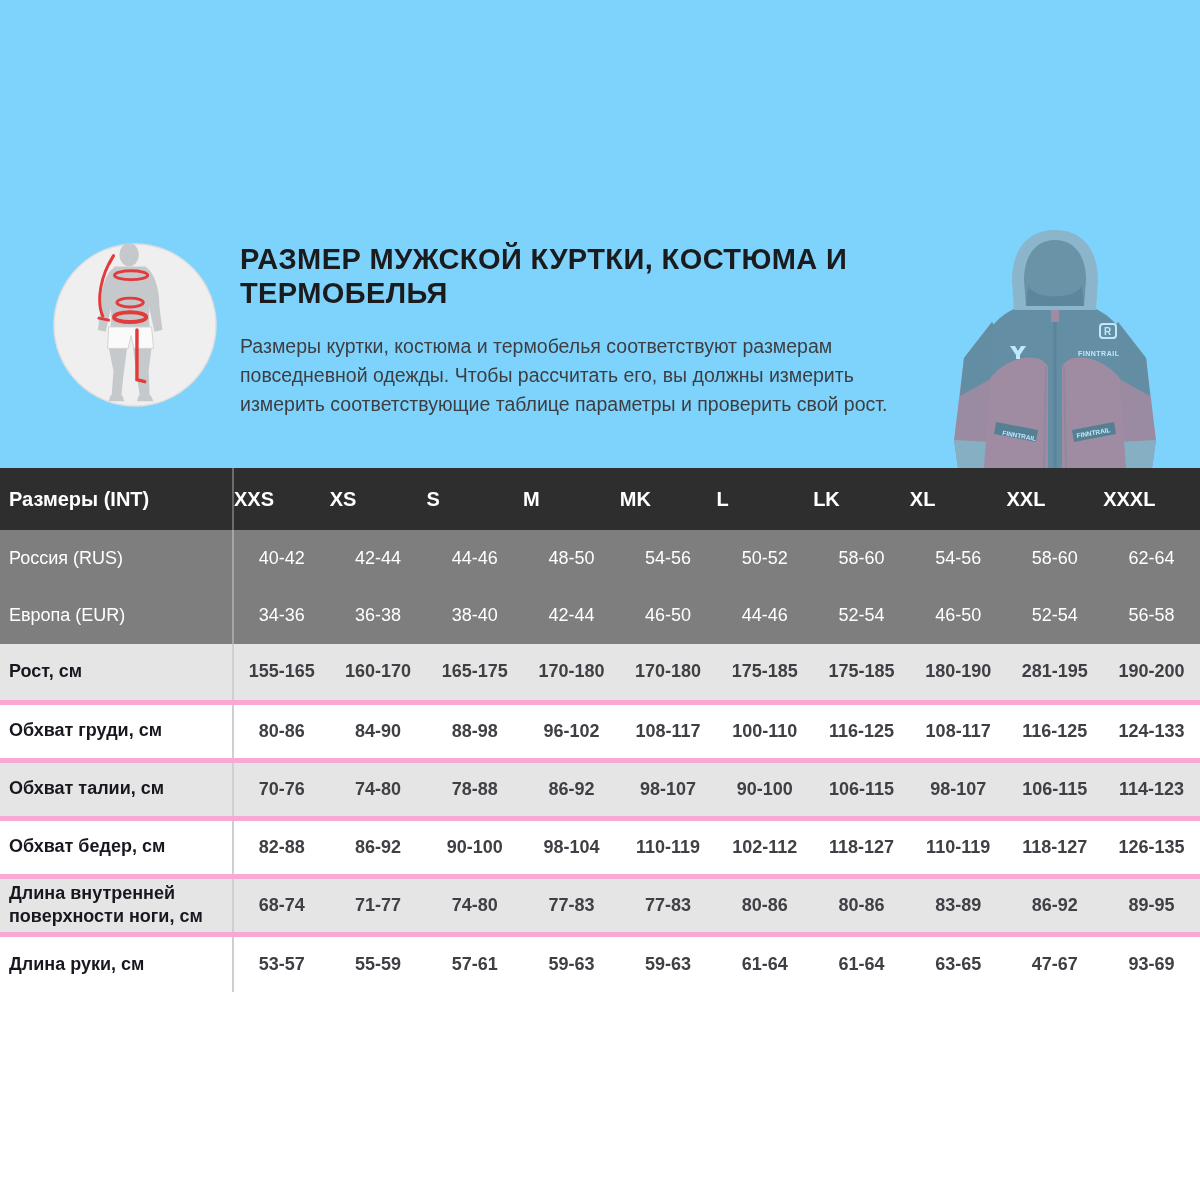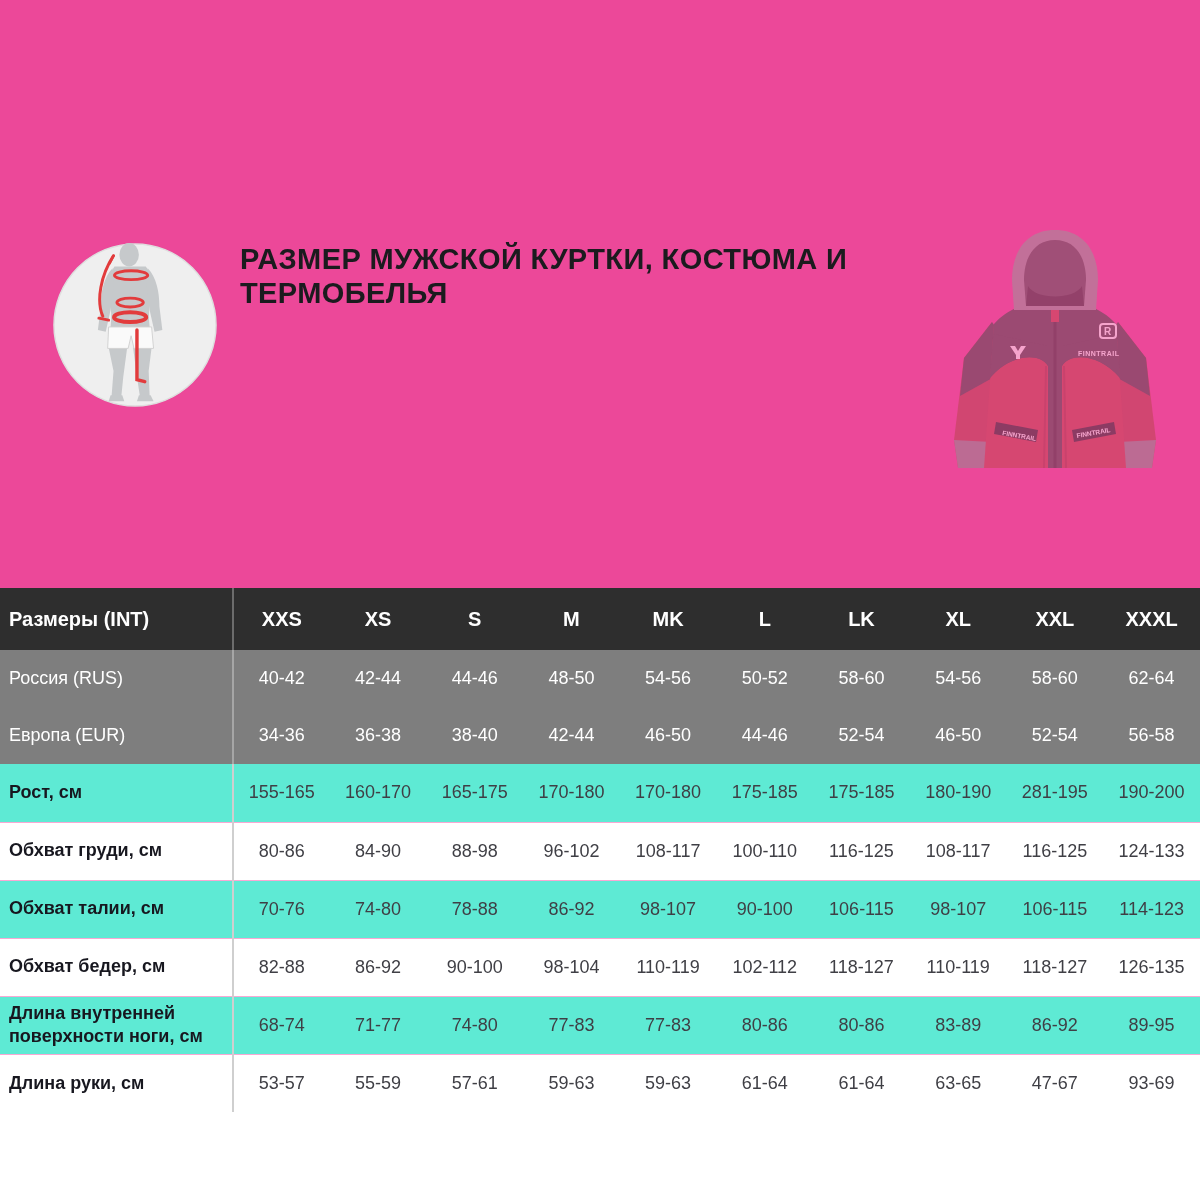--- a/index.html
+++ b/index.html
@@ -1,42 +1,42 @@
 <!DOCTYPE html>
 <html><head>
 <meta charset="utf-8">
 <style>
   html,body{margin:0;padding:0;background:#fff;}
   body{width:1200px;height:1200px;font-family:"Liberation Sans",sans-serif;position:relative;overflow:hidden;}
 
   
-  .hero{position:relative;height:588px;background:#ec4899;}
+  .hero{position:relative;height:468px;background:#7dd3fc;}
   .measure-badge{position:absolute;left:52px;top:242px;width:166px;height:166px;}
   .hero-text{position:absolute;left:240px;top:243px;width:690px;}
   .page-title{margin:0;font-size:29px;line-height:1.17;font-weight:bold;color:#1b1b1e;letter-spacing:.4px;text-transform:uppercase;}
   .page-desc{margin:21px 0 0;font-size:19.5px;line-height:1.5;color:#3e3e42;max-width:672px;}
   .jacket{position:absolute;left:950px;top:226px;width:210px;height:242px;overflow:hidden;}
   .jacket svg{opacity:.5;}
 
   
   table.size-table{width:1200px;border-collapse:collapse;table-layout:fixed;}
   col.label-col{width:233px;}
 
-  thead th{background:#2e2e2e;color:#fff;height:62px;font-size:20px;font-weight:bold;vertical-align:middle;text-align:center;padding:0;}
+  thead th{background:#2e2e2e;color:#fff;height:62px;font-size:20px;font-weight:bold;vertical-align:middle;text-align:left;padding:0;}
   thead th.corner{text-align:left;padding-left:9px;}
 
   tbody.region tr{background:#7e7e7e;height:57px;}
   tbody.region th{font-weight:normal;text-align:left;padding-left:9px;color:#fff;font-size:18px;vertical-align:middle;margin-left:25px;}
   tbody.region td{color:#fff;text-align:center;font-size:18px;vertical-align:middle;padding:15px;}
 
   tbody.measure tr{background:#fff;height:58px;}
-  tbody.measure tr.alt{background:#5eead4;}
-  tbody.measure tr:not(:first-child){border-top:1px solid #f9a8d4;}
+  tbody.measure tr.alt{background:#e5e5e5;}
+  tbody.measure tr:not(:first-child){border-top:5px solid #f9a8d4;}
   tbody.measure th{font-weight:bold;text-align:left;padding:0 12px 0 9px;color:#17171f;font-size:18px;line-height:1.28;vertical-align:middle;}
-  tbody.measure td{text-align:center;color:#3f3f45;font-size:18px;vertical-align:middle;padding:0;}
+  tbody.measure td{text-align:center;color:#3f3f45;font-size:18px;vertical-align:middle;padding:0;font-weight:bold;}
 
   
   tr > *:nth-child(2){border-left:2px solid transparent;}
   thead tr > *:nth-child(2){border-left-color:#6c6c6c;}
   tbody.region tr > *:nth-child(2){border-left-color:#a6a6a6;}
   tbody.measure tr > *:nth-child(2){border-left-color:#cfcfcf;}
 </style>
 </head>
 <body>
 
@@ -63,20 +63,21 @@
         <ellipse cx="81" cy="34" rx="17" ry="4.5"></ellipse>
         <ellipse cx="80" cy="62" rx="13.5" ry="4.5"></ellipse>
         <ellipse cx="80" cy="77" rx="16.5" ry="5" stroke-width="4"></ellipse>
         <path d="M87,90 L87,141 L95,143" stroke-width="3.5"></path>
       </g>
     </svg>
   </div>
 
   <div class="hero-text">
     <h1 class="page-title">Размер мужской куртки, костюма и термобелья</h1>
+    <p class="page-desc">Размеры куртки, костюма и термобелья соответствуют размерам повседневной одежды. Чтобы рассчитать его, вы должны измерить измерить соответствующие таблице параметры и проверить свой рост.</p>
   </div>
 
   <div class="jacket">
     <svg width="210" height="242" viewBox="0 0 210 242">
       <g>
 
         <path d="M42,96 L14,132 L4,214 L8,242 L40,242 L48,170 Z" fill="#b8454a"></path>
         <path d="M168,96 L196,132 L206,214 L202,242 L170,242 L162,170 Z" fill="#b8454a"></path>
         <path d="M42,96 L14,132 L10,170 L46,150 L52,110 Z" fill="#4a4a4a"></path>
         <path d="M168,96 L196,132 L200,170 L164,150 L158,110 Z" fill="#4a4a4a"></path>

